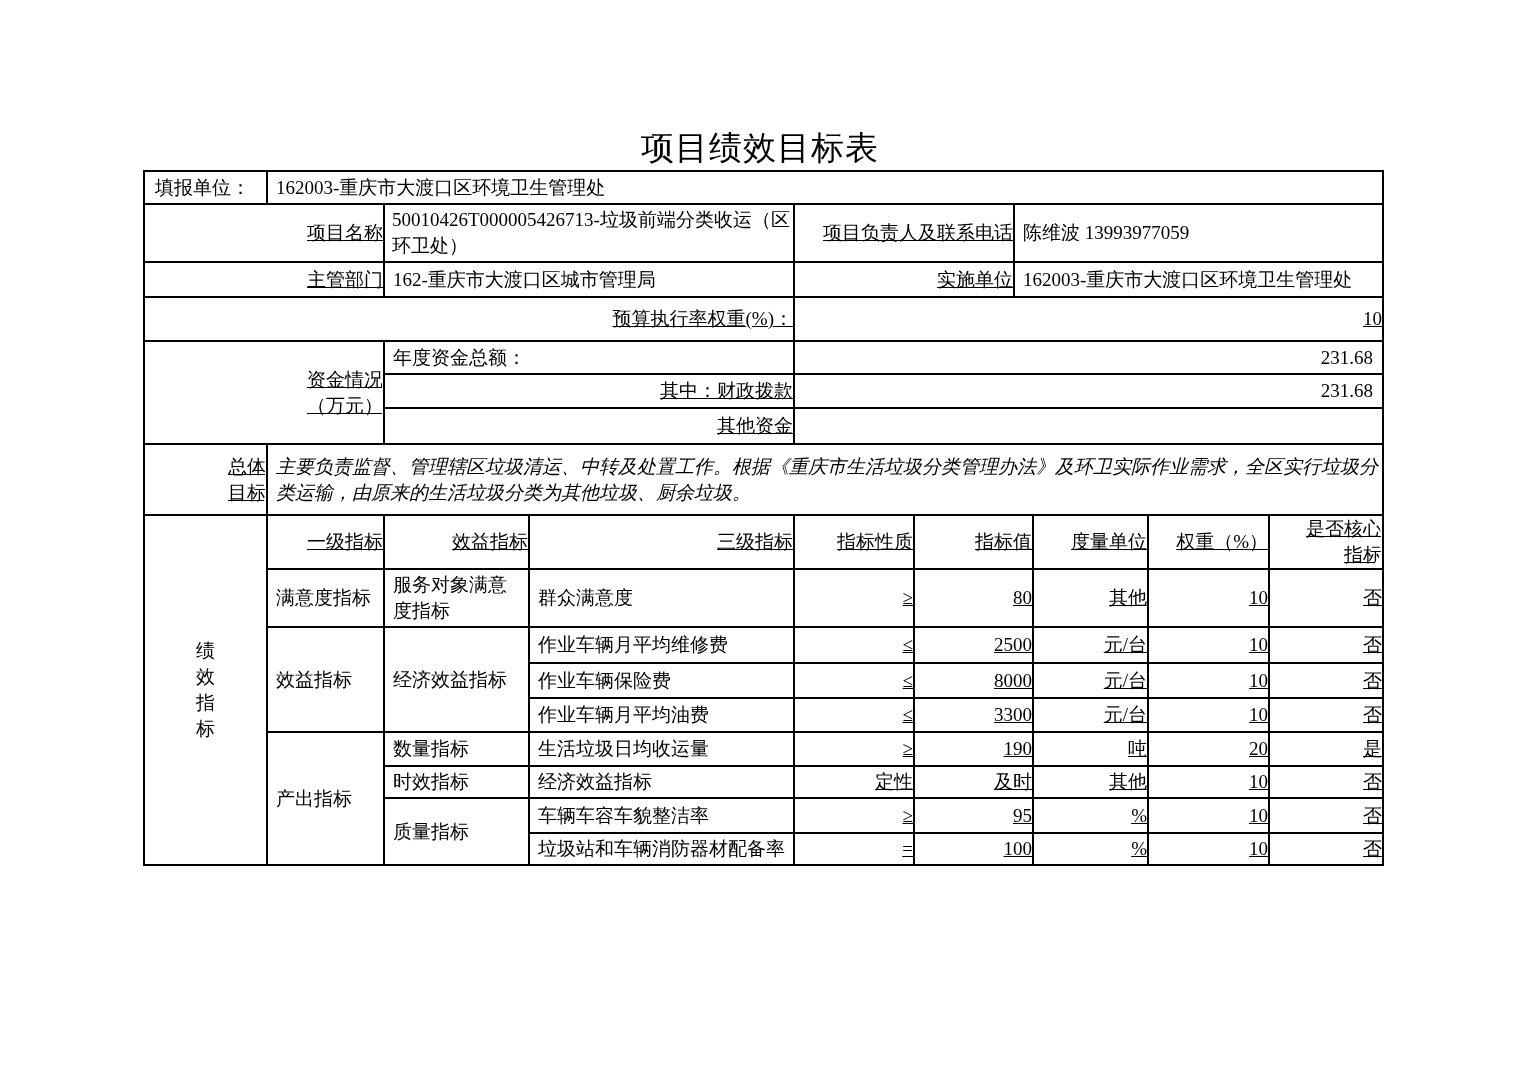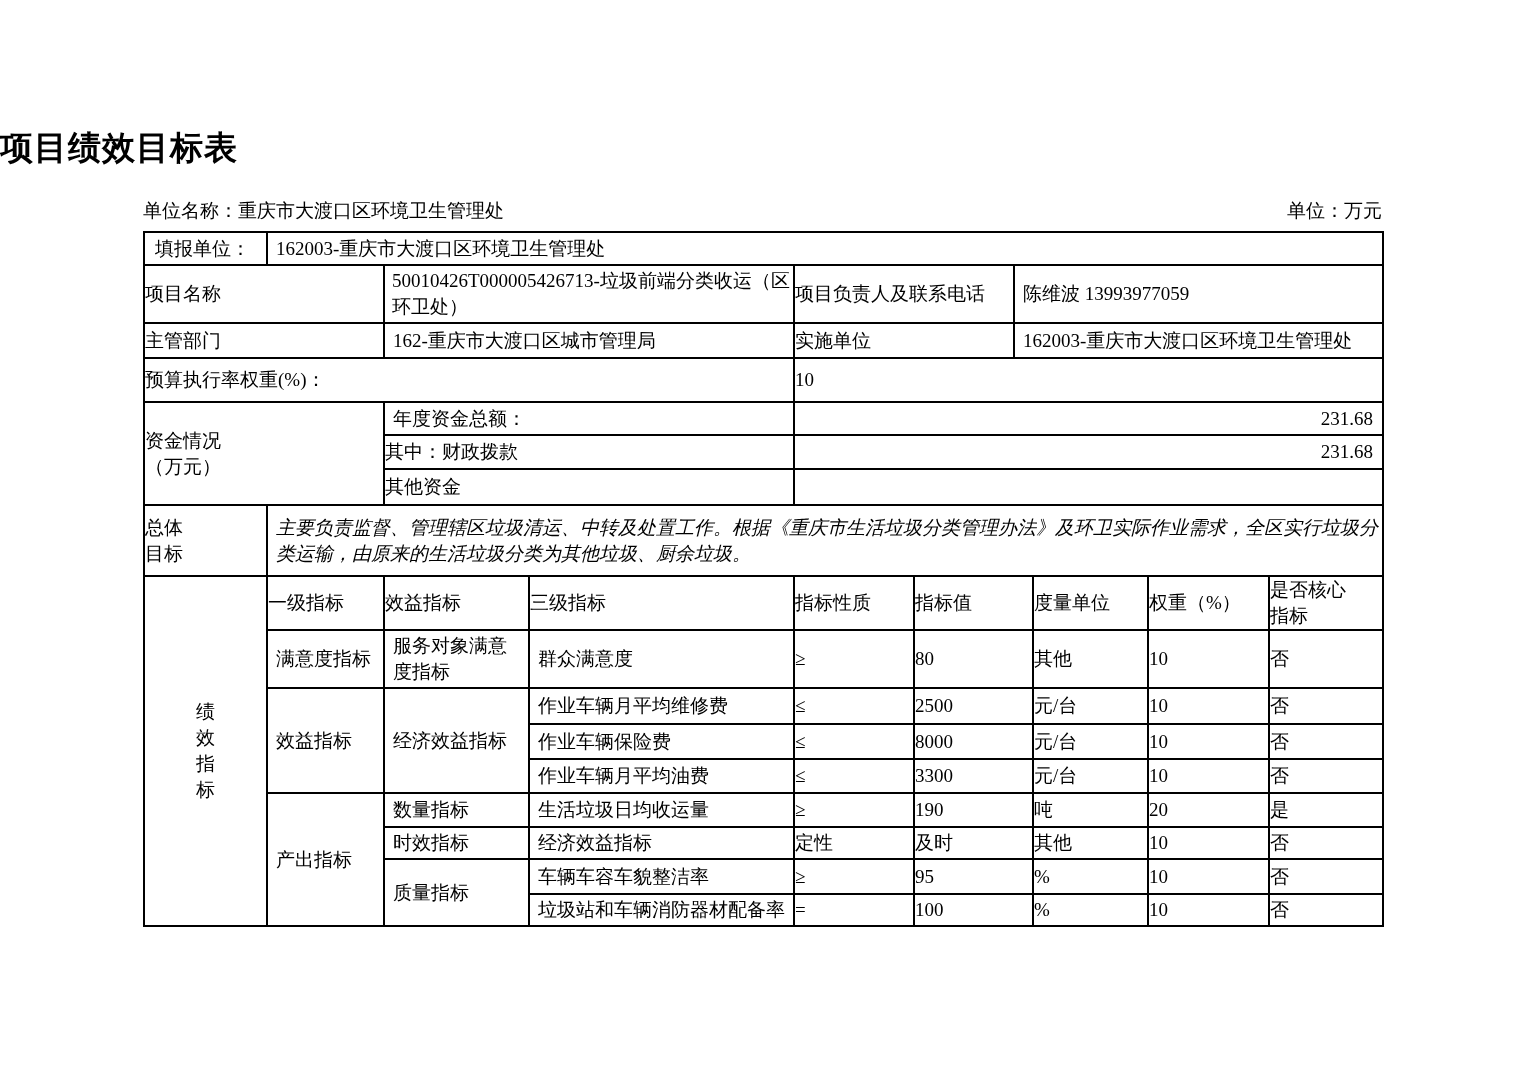--- a/index.html
+++ b/index.html
@@ -3,57 +3,53 @@
 <meta charset="utf-8">
 <style>
   html,body{margin:0;padding:0;}
   body{
     width:1520px;height:1074px;background:#ffffff;color:#000;
     font-family:"Liberation Serif","DejaVu Serif",serif;
     -webkit-font-smoothing:antialiased;
   }
   .page-title{
     padding-top:126px;margin:0;
-    text-align:left;font-size:33px;font-weight:bold;line-height:44px;
+    text-align:center;font-size:33px;font-weight:normal;line-height:44px;
     letter-spacing:1px;
   }
   .sheet{width:1239px;margin-left:143px;}
   .meta-row{
     display:flex;justify-content:space-between;align-items:flex-end;
     margin-top:27px;margin-bottom:6px;font-size:19px;line-height:28px;
   }
   table.doc{
     border-collapse:collapse;table-layout:fixed;width:1239px;
   }
   table.doc td{
     border:2px solid #000;vertical-align:middle;
     font-size:19px;line-height:26px;padding:0;
     overflow:hidden;
   }
-  .c{text-align:left;}
+  .c{text-align:right;text-decoration:underline;}
   .l{text-align:left;padding:2px 4px 2px 8px !important;margin-left:28px;}
   .r{text-align:right;padding-right:9px !important;}
   .pad10{padding-left:10px !important;}
   .pr14{padding-right:14px !important;}
   .proj{padding:2px 2px 2px 7px !important;line-height:29px;}
   .goal{padding:4px 4px 4px 8px !important;line-height:30px;font-style:italic;}
-  .pl{white-space:pre-line;}
+  .pl{white-space:pre-line;border-radius:20px;}
   .lh30{line-height:30px;}
   .vert{white-space:pre-line;line-height:28px;text-align:center;}
 </style>
 </head>
 <body>
 
 <h1 class="page-title">项目绩效目标表</h1>
 
 <div class="sheet">
-  <div class="meta-row">
-    <span>单位名称：重庆市大渡口区环境卫生管理处</span>
-    <span>单位：万元</span>
-  </div>
 
   <table class="doc">
     <colgroup>
       <col style="width:123px">
         <col style="width:117px">
         <col style="width:145px">
       <col style="width:265px">
         <col style="width:120px">
         <col style="width:100px">
       <col style="width:19px">

